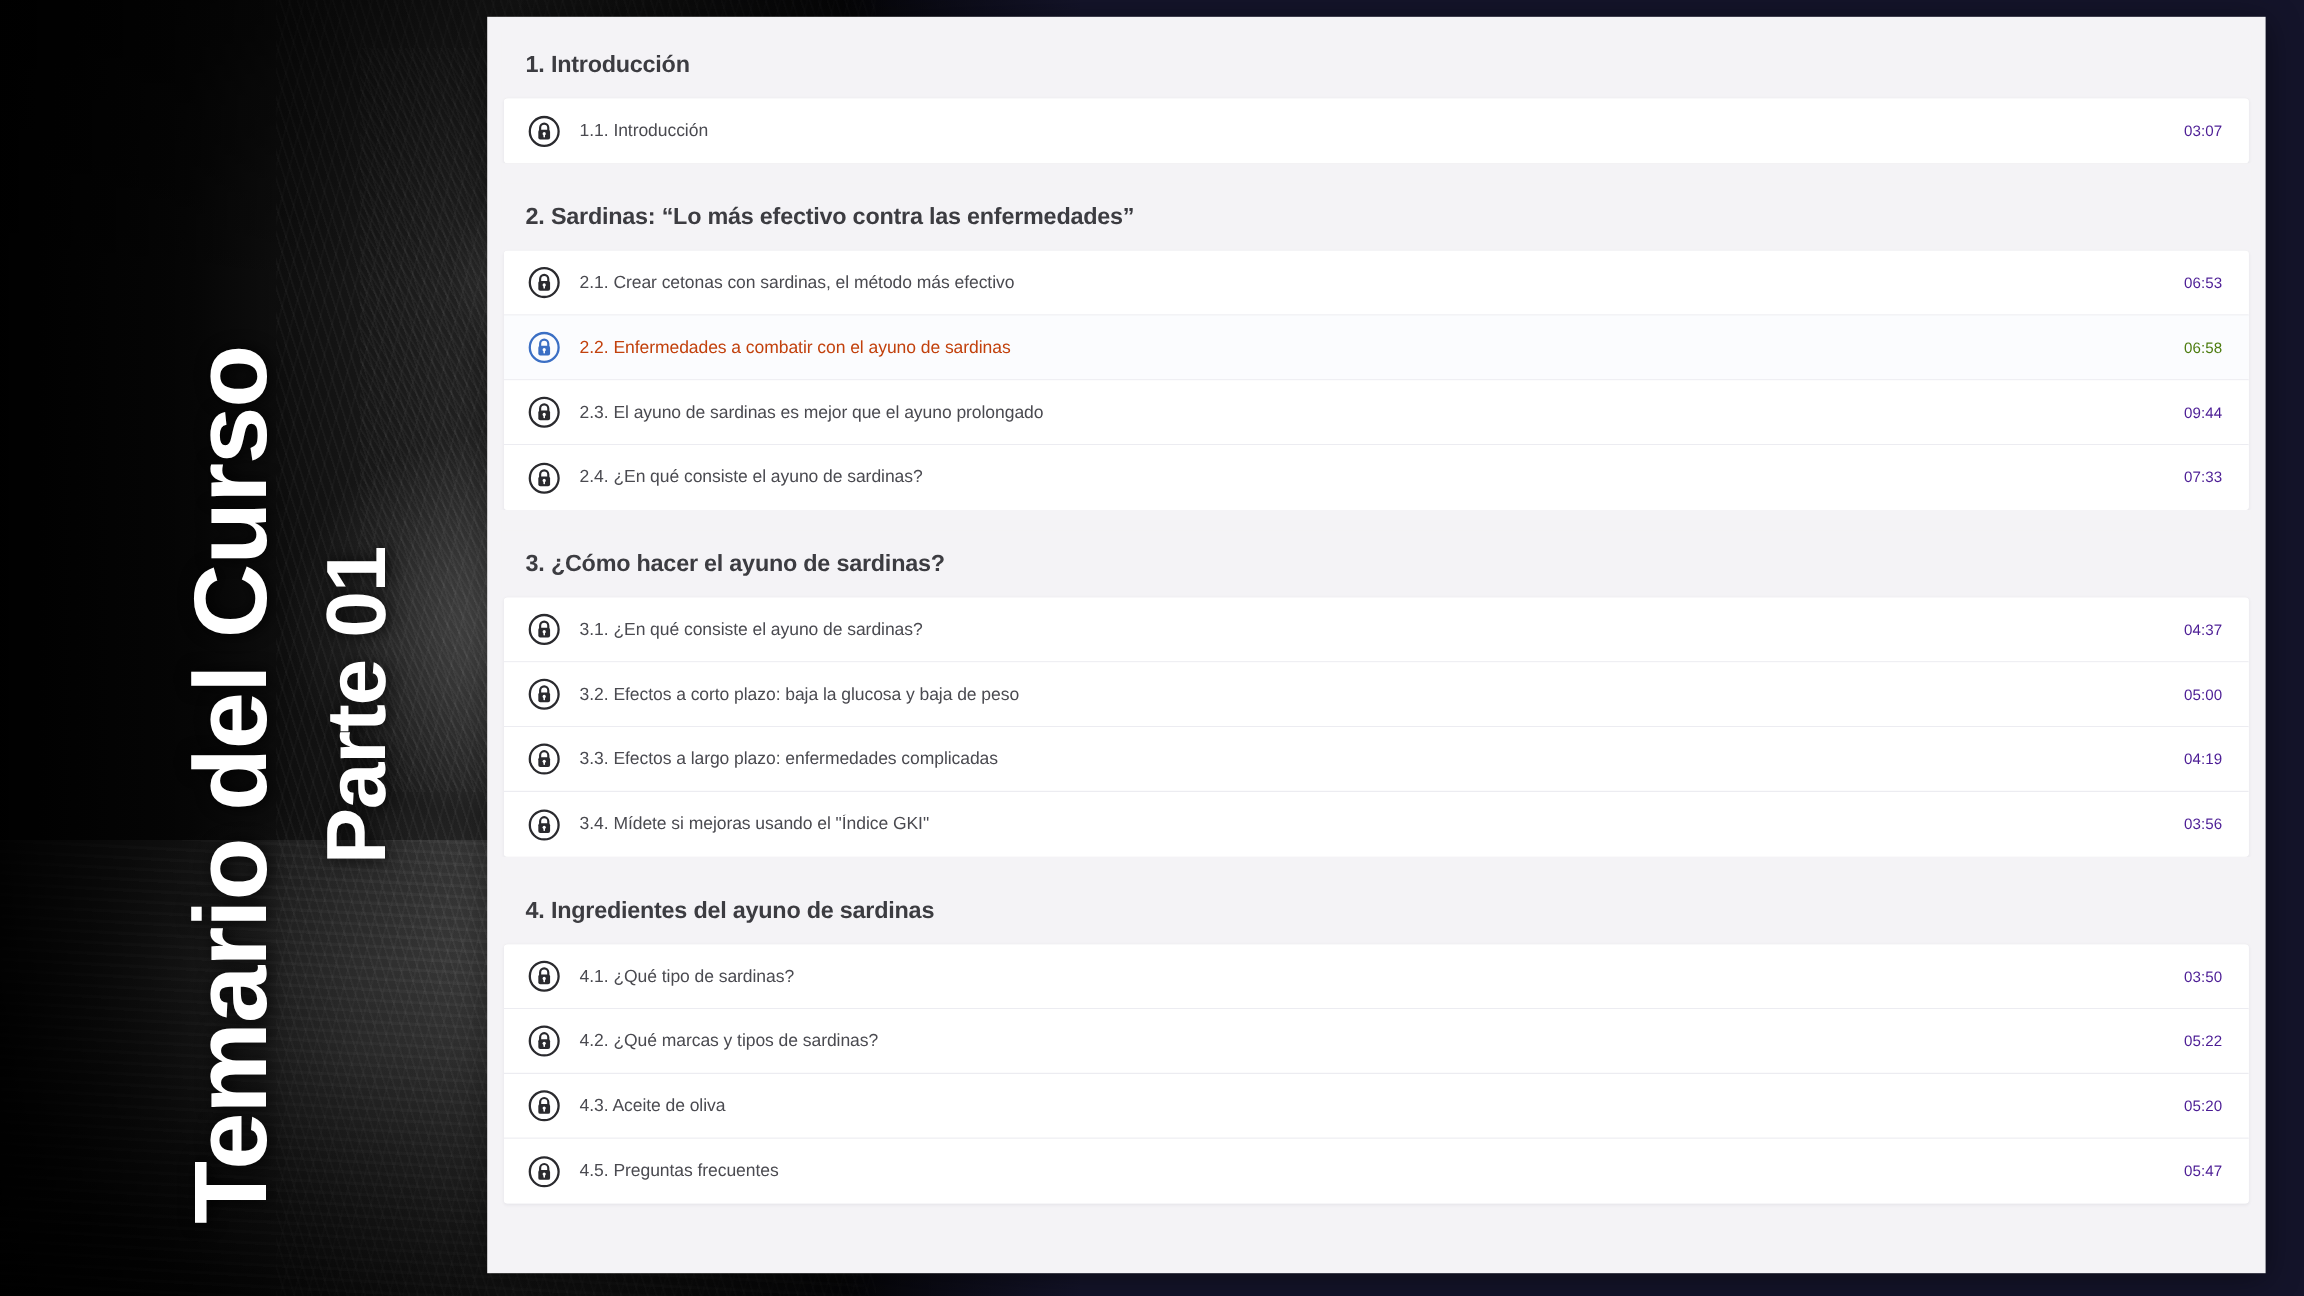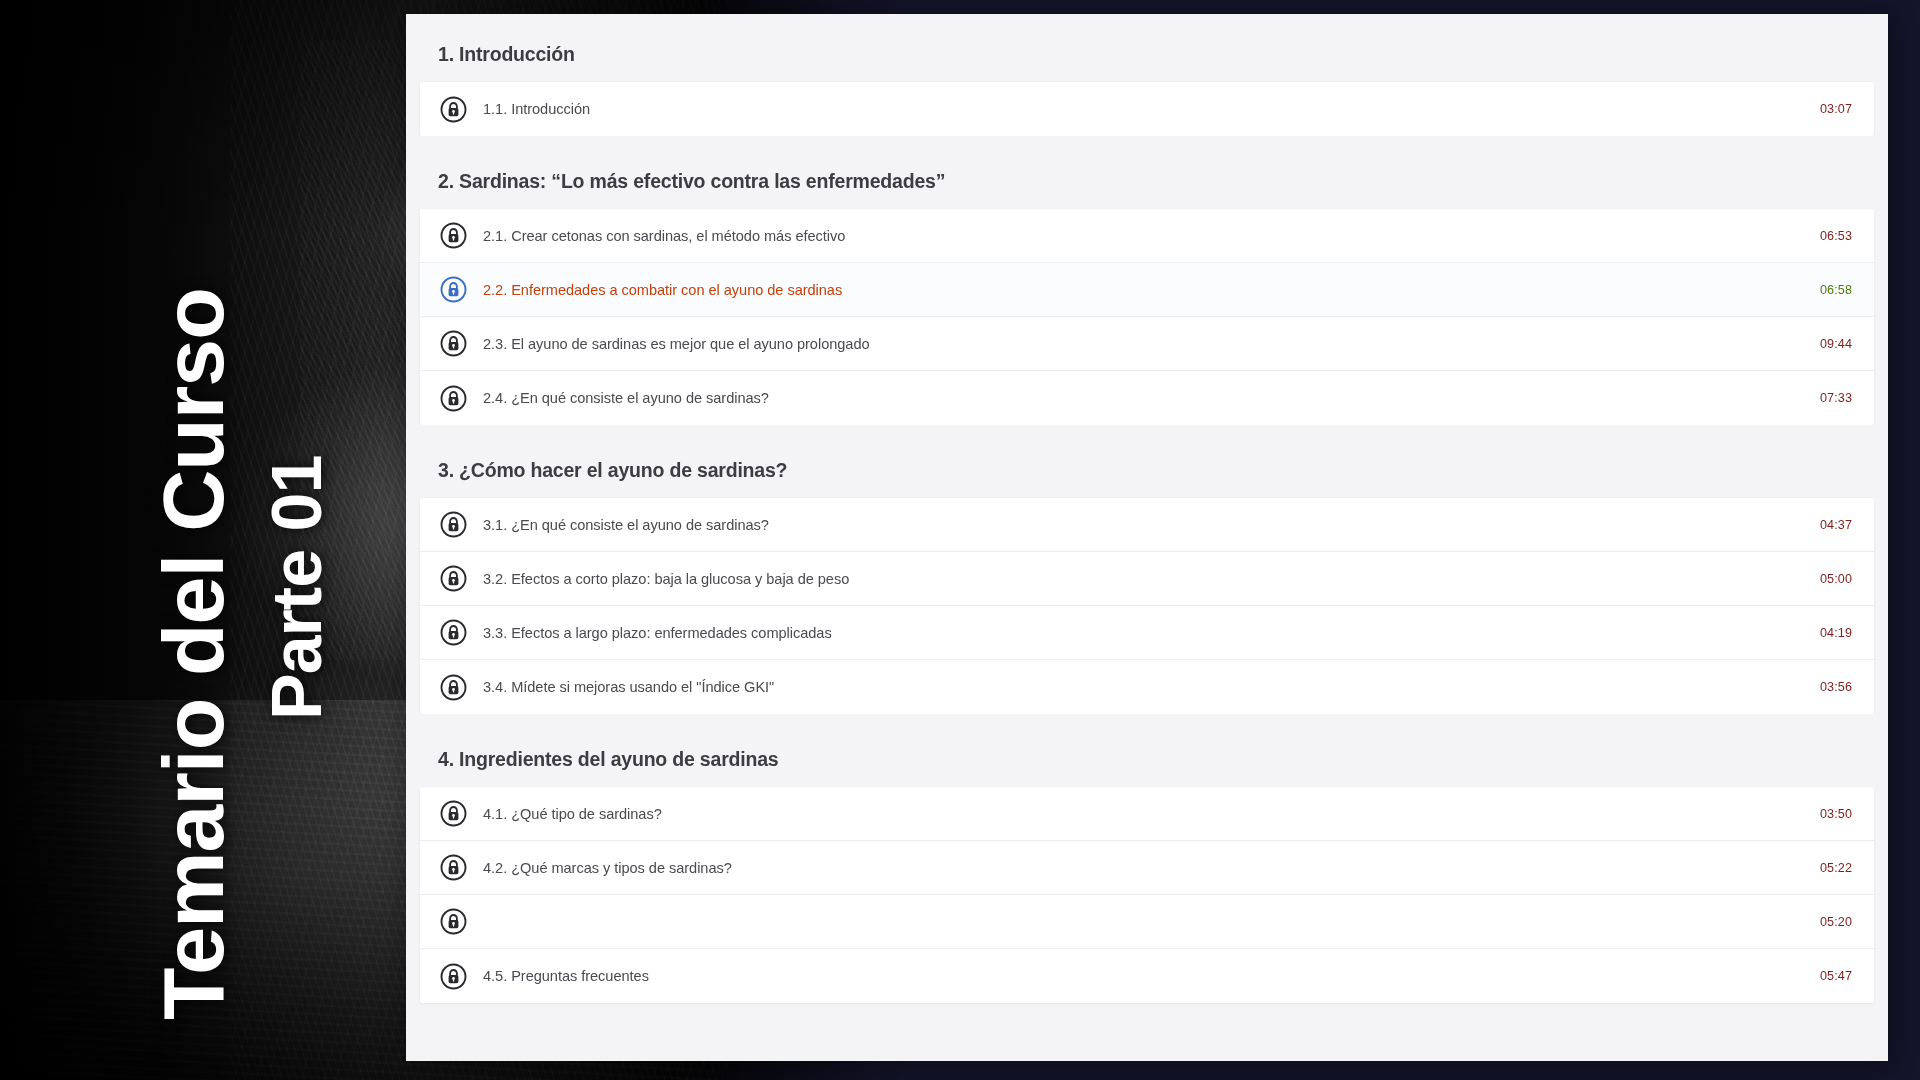--- a/index.html
+++ b/index.html
@@ -132,21 +132,20 @@
   }
 
   .lesson-row {
     display: flex;
     align-items: center;
     height: 54px;
     padding: 0 22px 0 20px;
     background: #ffffff;
     border-bottom: 1px solid #ececf1;
     cursor: pointer;
-    justify-content: space-between;
   }
   .lesson-row:last-child { border-bottom: none; }
   .lesson-row.active { background: #fbfcfe; }
 
   .lock-wrap {
     flex: 0 0 auto;
     width: 27px;
     height: 27px;
     margin-right: 16px;
     display: flex;
@@ -162,21 +161,21 @@
     letter-spacing: -0.05px;
     white-space: nowrap;
     overflow: hidden;
     text-overflow: ellipsis;
   }
   .lesson-row.active .lesson-title { color: #c2410c; }
 
   .lesson-duration {
     flex: 0 0 auto;
     font-size: 12.6px;
-    color: #7f1d1d;
+    color: #4c1d95;
     margin-left: 20px;
     letter-spacing: 0.1px;
   }
   .lesson-row.active .lesson-duration { color: #4d7c0f; margin-left: 36px; }
 
   .module-gap { height: 17px; background: #f4f3f6; }
 </style>
 </head>
 <body>
 
@@ -361,20 +360,21 @@
             <div class="lesson-row">
               <span class="lock-wrap">
                 <svg width="27" height="27" viewBox="0 0 27 27" aria-hidden="true">
                   <circle cx="13.5" cy="13.5" r="12" fill="none" stroke="#2a2a2e" stroke-width="1.9"></circle>
                   <path d="M10.1 12.3 V10.4 a3.4 3.4 0 0 1 6.8 0 V12.3" fill="none" stroke="#2a2a2e" stroke-width="1.8" stroke-linecap="round"></path>
                   <rect x="8.6" y="12.1" width="9.8" height="8.1" rx="1.6" fill="#2a2a2e"></rect>
                   <circle cx="13.5" cy="15.4" r="1.35" fill="#ffffff"></circle>
                   <rect x="12.85" y="15.4" width="1.3" height="3.1" rx="0.6" fill="#ffffff"></rect>
                 </svg>
               </span>
+              <span class="lesson-title">4.3. Aceite de oliva</span>
               <span class="lesson-duration">05:20</span>
             </div>
             <div class="lesson-row">
               <span class="lock-wrap">
                 <svg width="27" height="27" viewBox="0 0 27 27" aria-hidden="true">
                   <circle cx="13.5" cy="13.5" r="12" fill="none" stroke="#2a2a2e" stroke-width="1.9"></circle>
                   <path d="M10.1 12.3 V10.4 a3.4 3.4 0 0 1 6.8 0 V12.3" fill="none" stroke="#2a2a2e" stroke-width="1.8" stroke-linecap="round"></path>
                   <rect x="8.6" y="12.1" width="9.8" height="8.1" rx="1.6" fill="#2a2a2e"></rect>
                   <circle cx="13.5" cy="15.4" r="1.35" fill="#ffffff"></circle>
                   <rect x="12.85" y="15.4" width="1.3" height="3.1" rx="0.6" fill="#ffffff"></rect>

